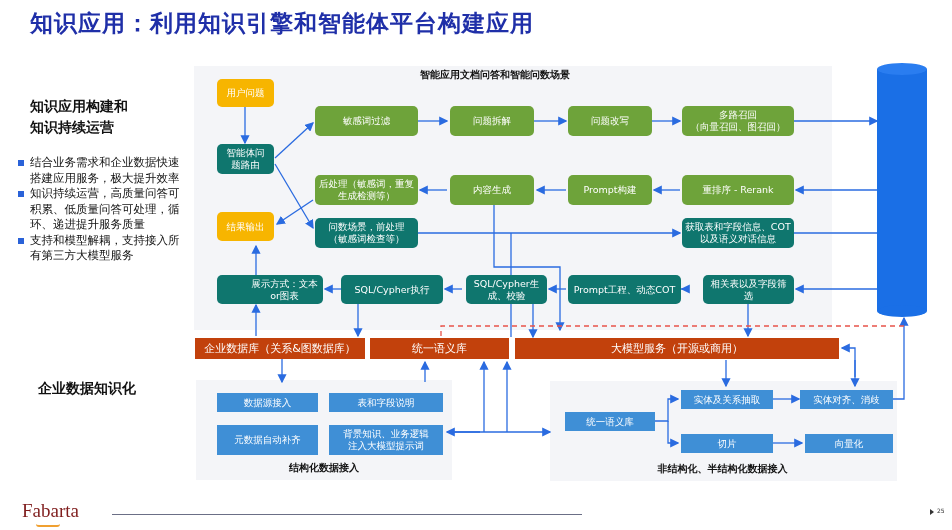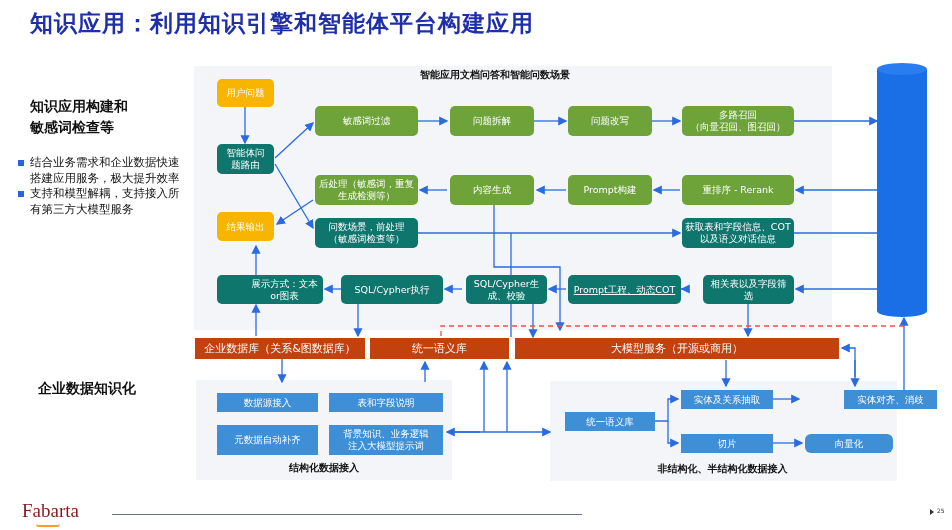--- a/index.html
+++ b/index.html
@@ -23,25 +23,29 @@
   .footer-line{left:112px;top:514px;width:470px;height:1px;background:#6b6f86;}
   .logo{left:22px;top:500px;font-size:19px;color:#7f1d1d;font-family:Liberation Serif, serif;}
   .page-num{left:937px;top:507px;font-size:6px;color:#333;}
 </style>
 </head>
 <body>
 
 <div class="abs title">知识应用：利用知识引擎和智能体平台构建应用</div>
 
 <div class="abs sec-head" style="left:30px;top:96px;white-space:pre-line;">知识应用构建和
-敏感词检查等</div>
+知识持续运营</div>
 <div class="abs bullets">
   <div class="bullet">
       <span class="sq"></span>
       <span>结合业务需求和企业数据快速搭建应用服务，极大提升效率</span>
+    </div>
+  <div class="bullet">
+      <span class="sq"></span>
+      <span>知识持续运营，高质量问答可积累、低质量问答可处理，循环、递进提升服务质量</span>
     </div>
   <div class="bullet">
       <span class="sq"></span>
       <span>支持和模型解耦，支持接入所有第三方大模型服务</span>
     </div>
 </div>
 <div class="abs sec-head" style="left:38px;top:378px;">企业数据知识化</div>
 
 <div class="abs panel" style="left:194px;top:66px;width:638px;height:264px;"></div>
 <div class="abs panel-label" style="left:420px;top:68px;">智能应用文档问答和智能问数场景</div>
@@ -122,21 +126,21 @@
 <div class="abs box green" style="left:682px;top:175px;width:112px;height:30px;">重排序 - Rerank</div>
 
 <div class="abs box blue" style="left:315px;top:218px;width:103px;height:30px;white-space:pre-line;">问数场景，前处理
 （敏感词检查等）</div>
 <div class="abs box blue" style="left:682px;top:218px;width:112px;height:30px;white-space:pre-line;">获取表和字段信息、COT
 以及语义对话信息</div>
 
 <div class="abs box blue" style="left:217px;top:275px;width:106px;height:29px;padding-left:32px;">展示方式：文本or图表</div>
 <div class="abs box blue" style="left:341px;top:275px;width:102px;height:29px;">SQL/Cypher执行</div>
 <div class="abs box blue" style="left:466px;top:275px;width:81px;height:29px;">SQL/Cypher生成、校验</div>
-<div class="abs box blue" style="left:568px;top:275px;width:113px;height:29px;text-decoration:underline;">Prompt工程、动态COT</div>
+<div class="abs box blue" style="left:568px;top:275px;width:113px;height:29px;">Prompt工程、动态COT</div>
 <div class="abs box blue" style="left:703px;top:275px;width:91px;height:29px;">相关表以及字段筛选</div>
 
 <div class="abs" style="left:877px;top:62px;width:50px;height:256px;">
   <svg width="50" height="256" style="position:absolute;left:0;top:0;">
     <rect x="0" y="7" width="50" height="242" fill="#1a6fe6"></rect>
     <ellipse cx="25" cy="249" rx="25" ry="6" fill="#1a6fe6"></ellipse>
     <ellipse cx="25" cy="7" rx="25" ry="6" fill="#2a7df0"></ellipse>
   </svg>
 </div>
 
@@ -146,22 +150,22 @@
 
 <div class="abs box steel" style="left:217px;top:393px;width:101px;height:19px;">数据源接入</div>
 <div class="abs box steel" style="left:329px;top:393px;width:114px;height:19px;">表和字段说明</div>
 <div class="abs box steel" style="left:217px;top:425px;width:101px;height:30px;">元数据自动补齐</div>
 <div class="abs box steel" style="left:329px;top:425px;width:114px;height:30px;white-space:pre-line;">背景知识、业务逻辑
 注入大模型提示词</div>
 <div class="abs panel-label" style="left:196px;top:461px;width:256px;">结构化数据接入</div>
 
 <div class="abs box steel" style="left:565px;top:412px;width:90px;height:19px;">统一语义库</div>
 <div class="abs box steel" style="left:681px;top:390px;width:92px;height:19px;">实体及关系抽取</div>
-<div class="abs box steel" style="left:800px;top:390px;width:93px;height:19px;margin-left:44px;">实体对齐、消歧</div>
+<div class="abs box steel" style="left:800px;top:390px;width:93px;height:19px;">实体对齐、消歧</div>
 <div class="abs box steel" style="left:681px;top:434px;width:92px;height:19px;">切片</div>
-<div class="abs box steel" style="left:805px;top:434px;width:88px;height:19px;border-radius:6px;">向量化</div>
+<div class="abs box steel" style="left:805px;top:434px;width:88px;height:19px;">向量化</div>
 <div class="abs panel-label" style="left:600px;top:462px;width:245px;">非结构化、半结构化数据接入</div>
 
 <div class="abs logo">Fabarta</div>
 <div class="abs" style="left:36px;top:524px;width:24px;height:3px;border-bottom:2px solid #f0a030;border-radius:0 0 12px 12px;"></div>
 <div class="abs footer-line"></div>
 <div class="abs" style="left:930px;top:509px;width:0;height:0;border-left:4px solid #333;border-top:3px solid transparent;border-bottom:3px solid transparent;"></div>
 <div class="abs page-num">25</div>
 
 </body></html>

